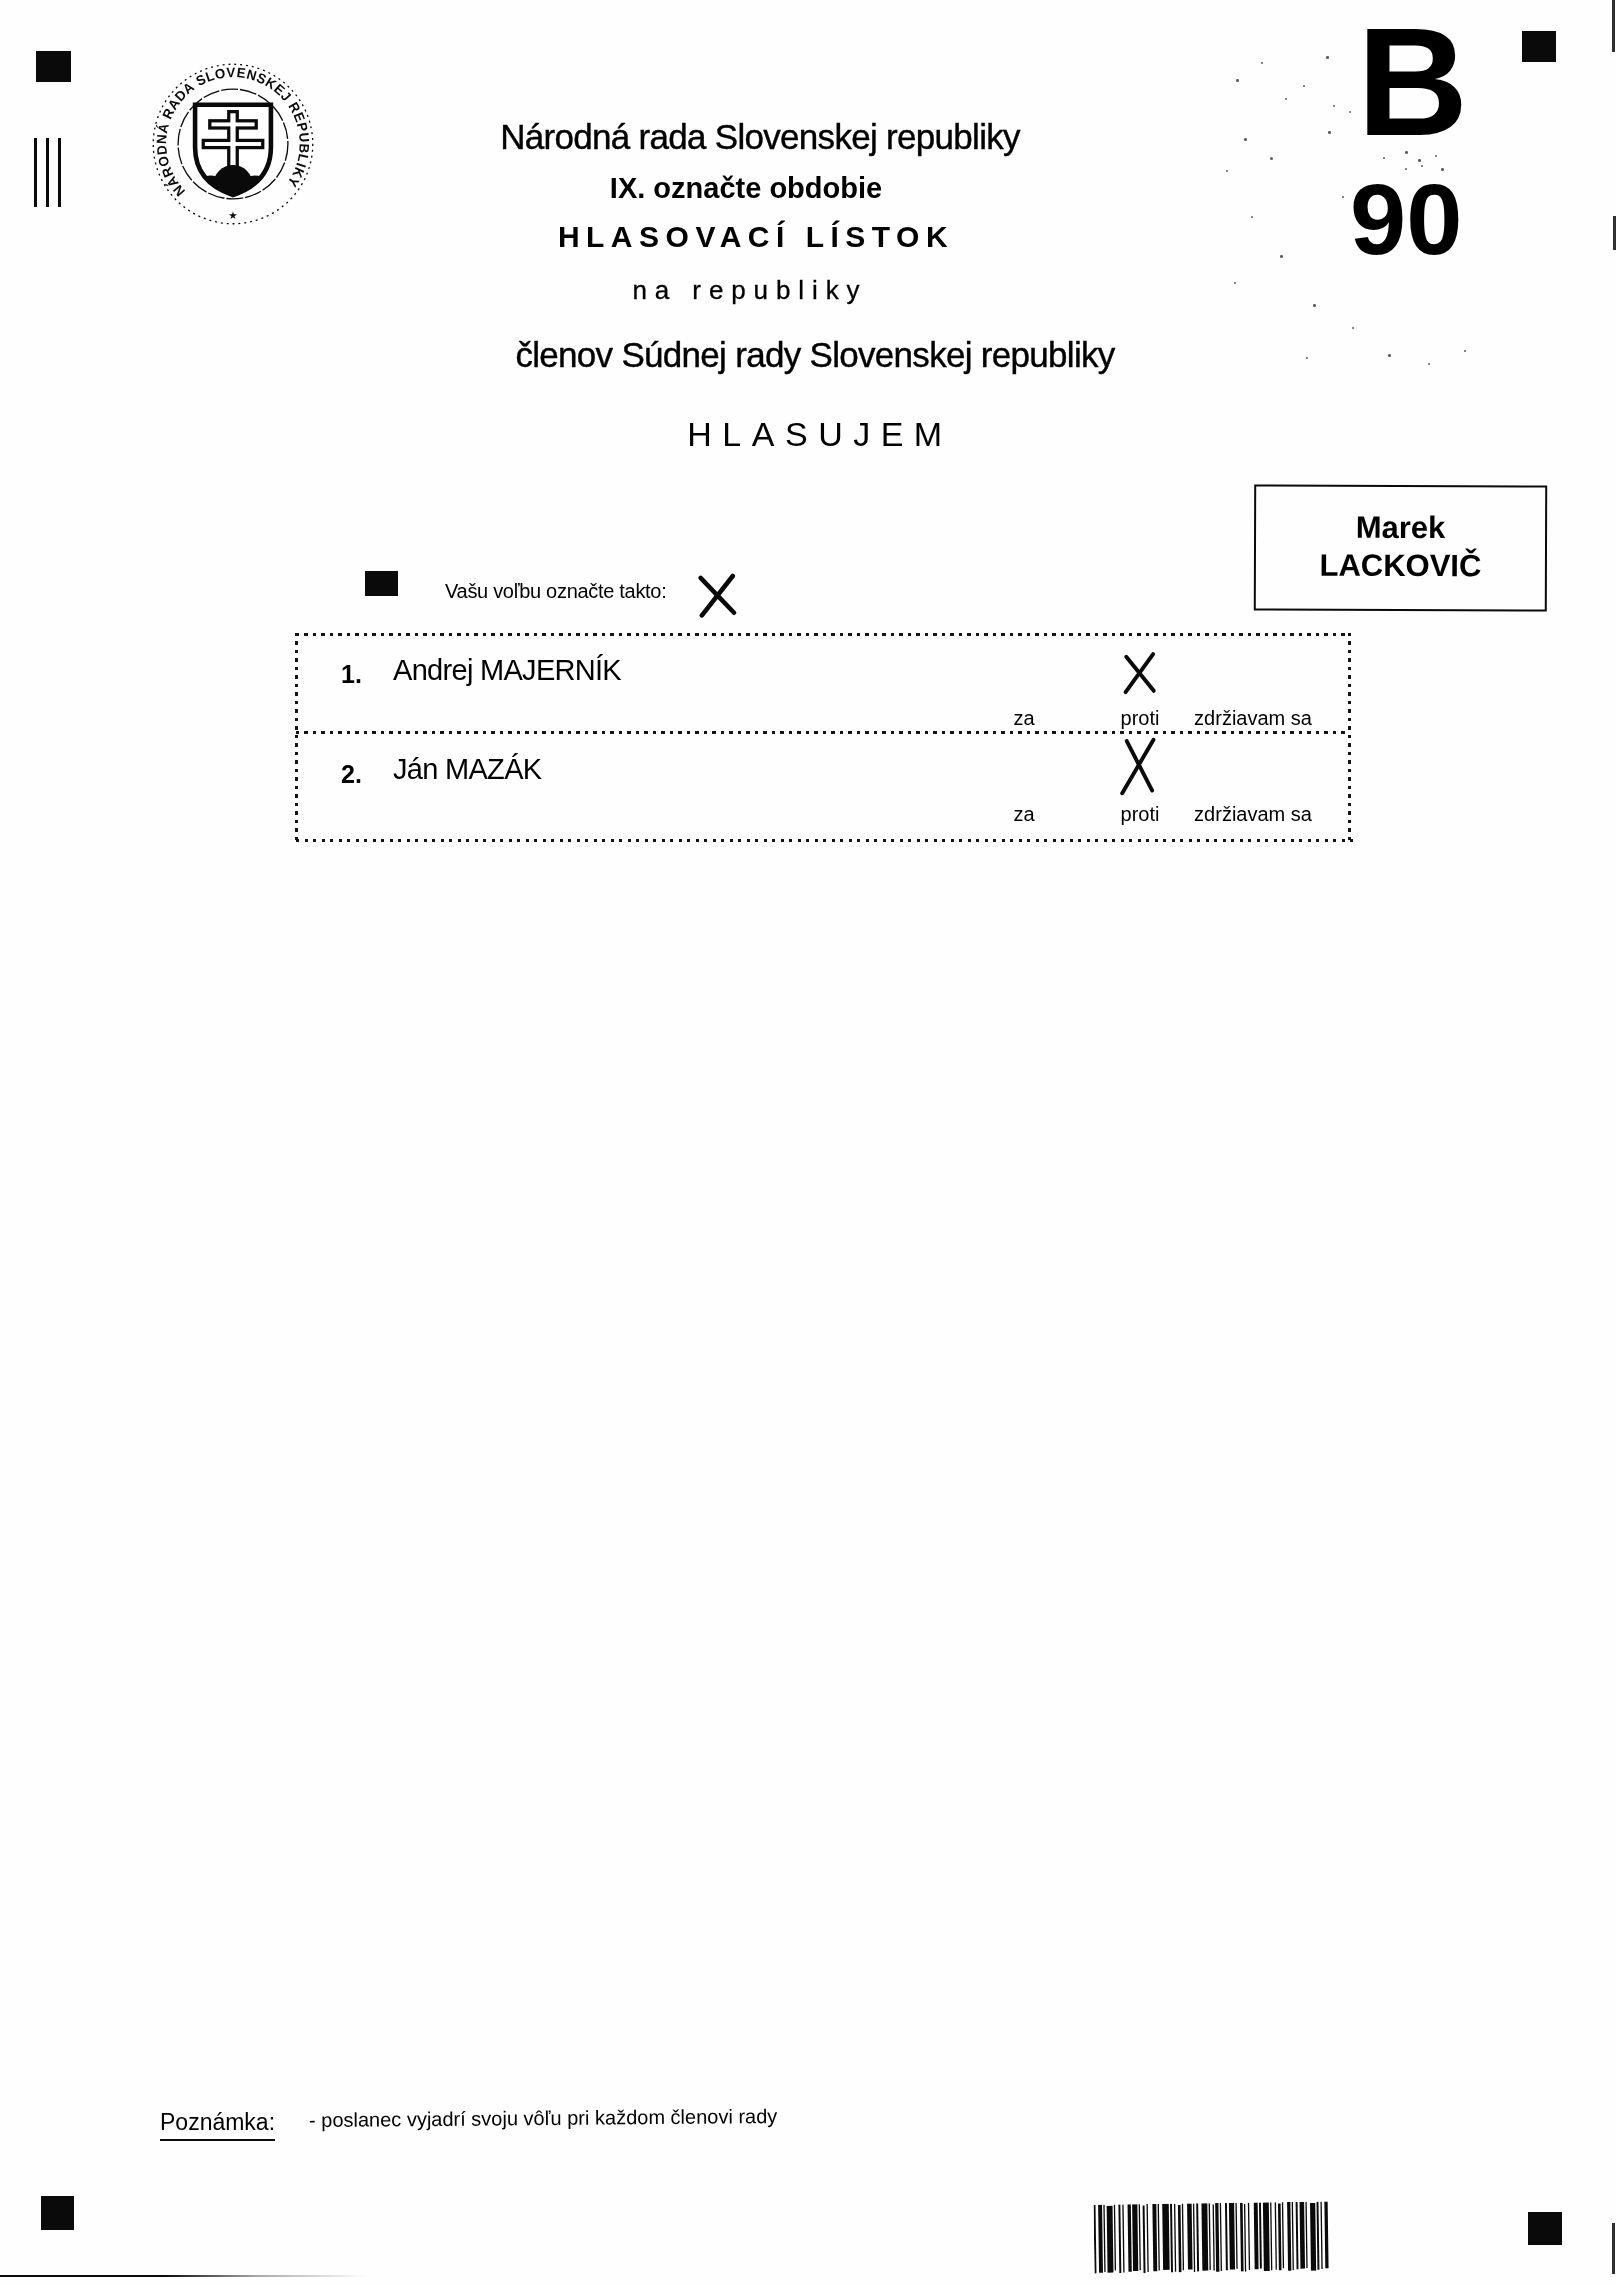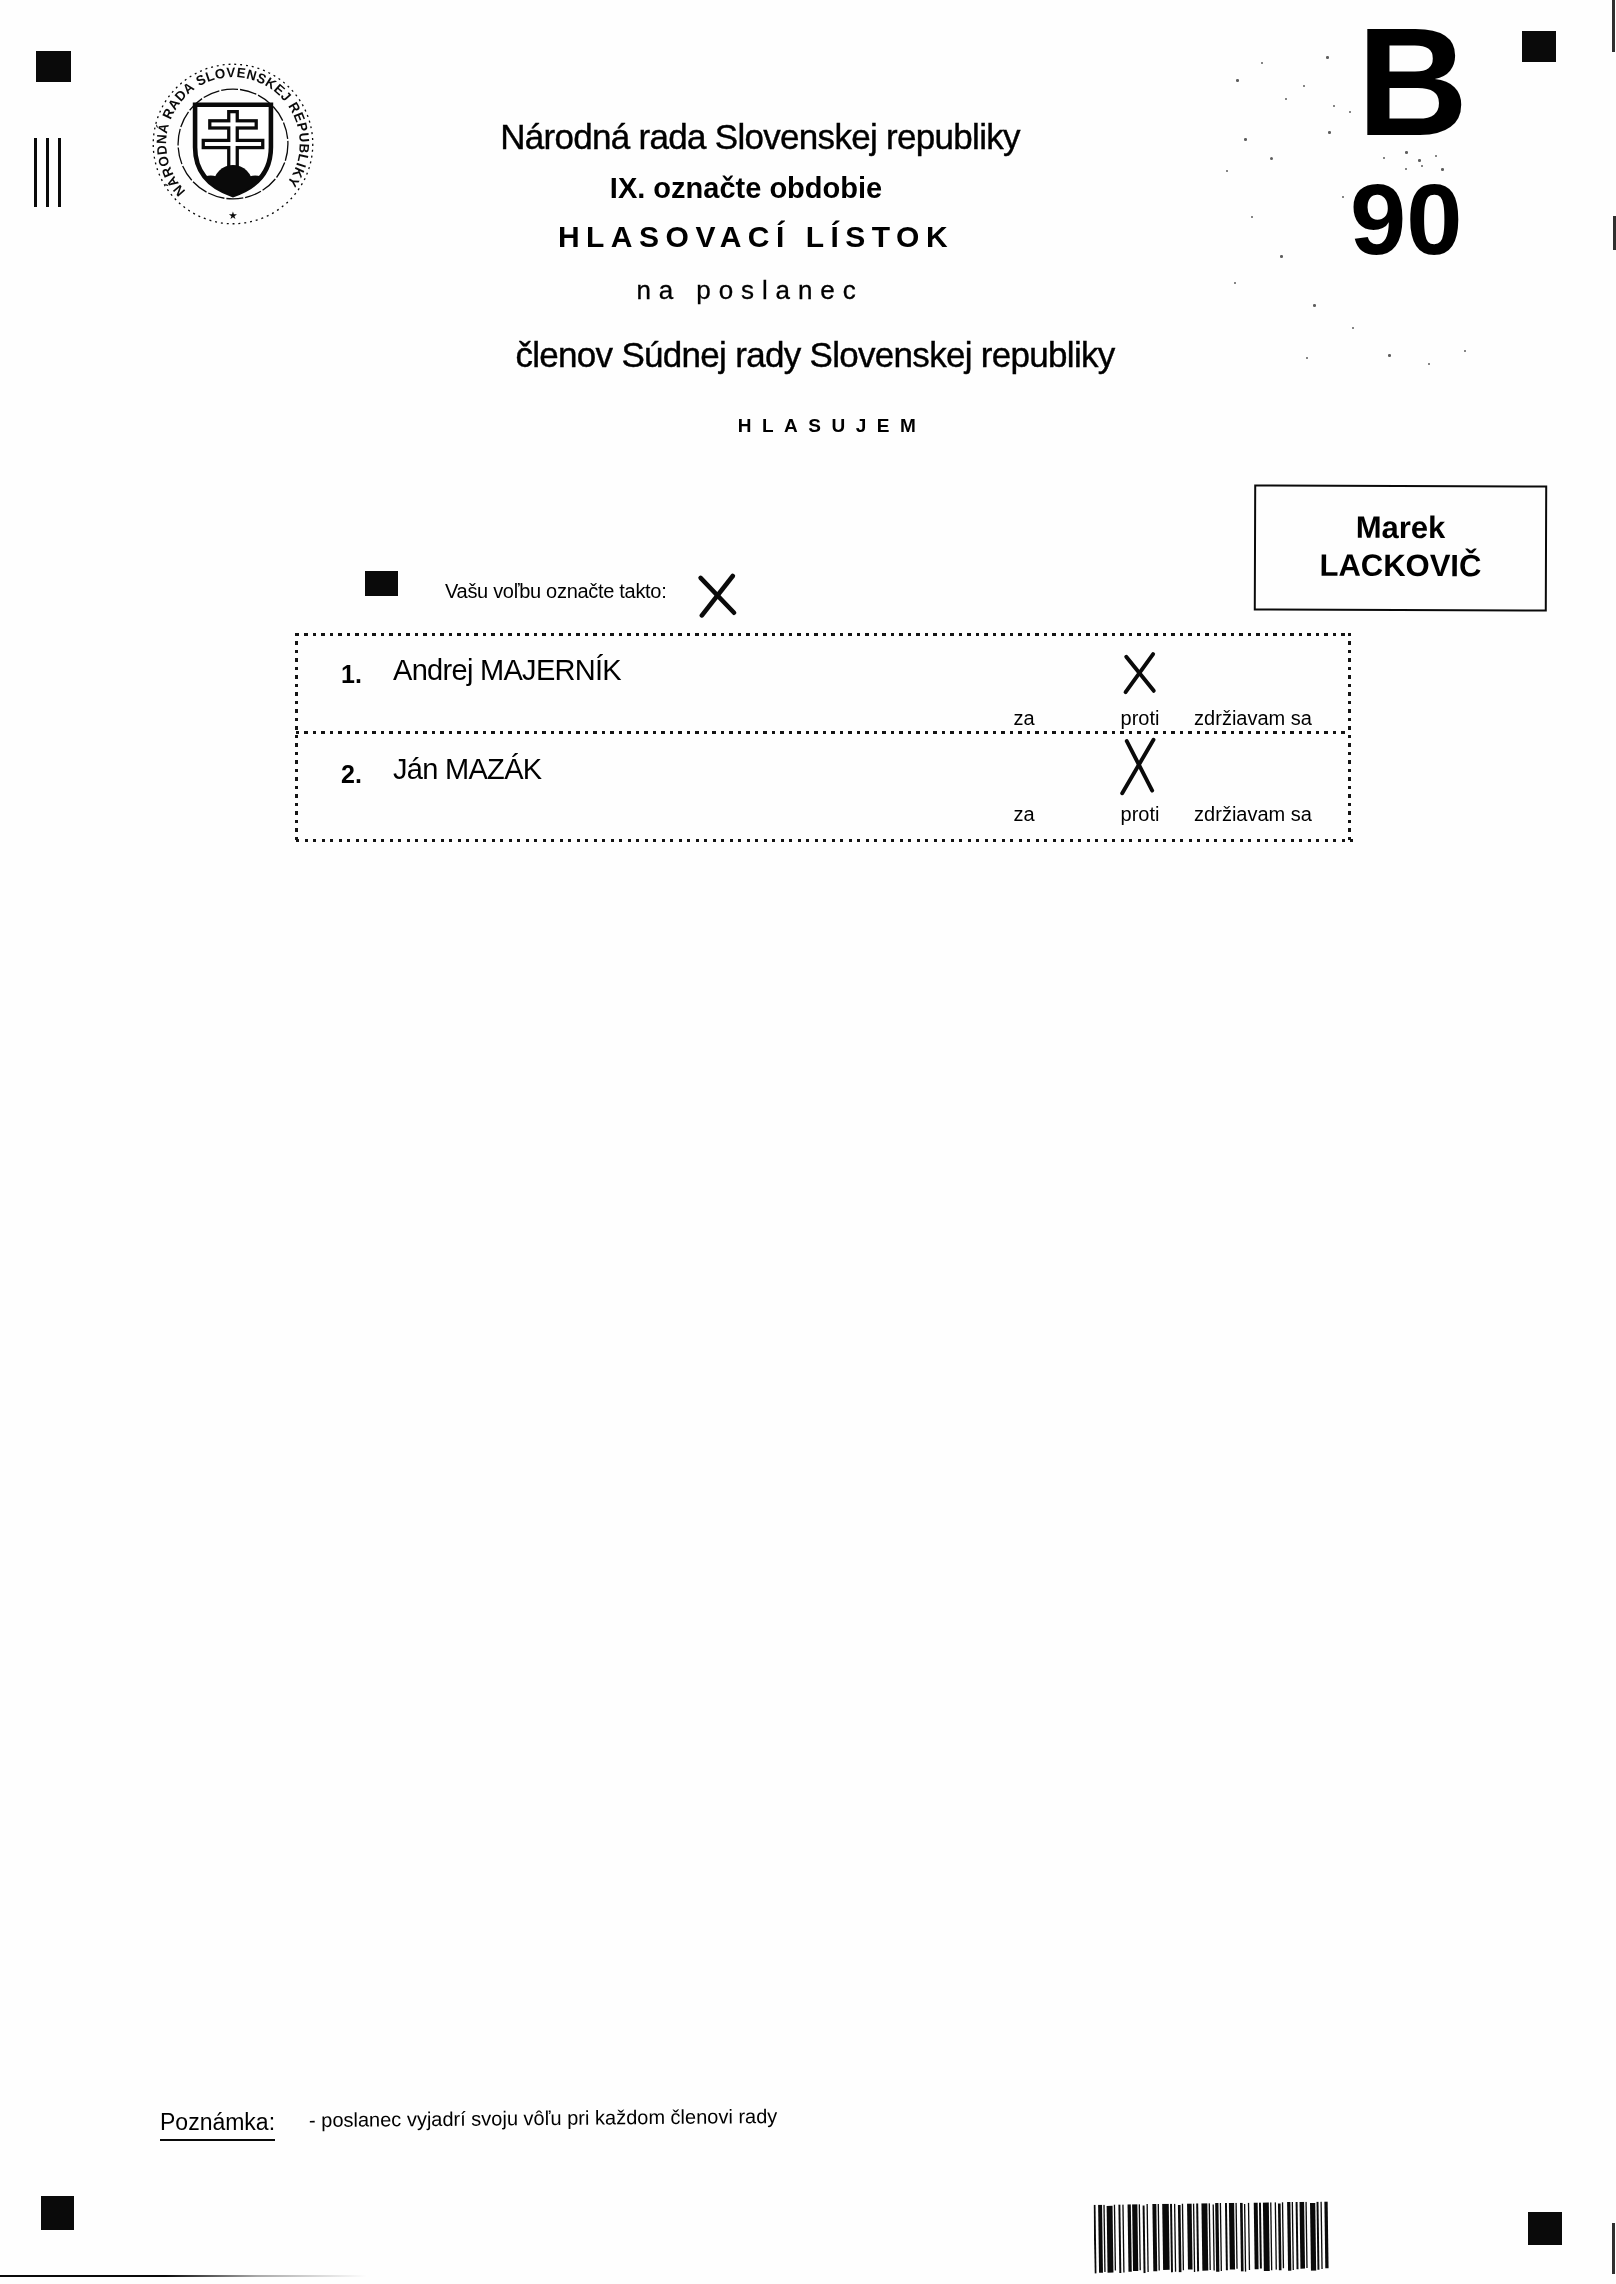--- a/index.html
+++ b/index.html
@@ -9,21 +9,21 @@
   }
   .abs{position:absolute;}
   .sq{position:absolute;background:#0a0a0a;}
   .vline{position:absolute;background:#0a0a0a;width:3.3px;height:69px;}
   .hdr{position:absolute;text-align:center;white-space:nowrap;transform:translateX(-50%);}
   .hdr-org{font-size:35px;letter-spacing:-0.7px;-webkit-text-stroke:0.4px #000;}
   .hdr-term{font-size:29px;font-weight:bold;}
   .hdr-title{font-size:30px;font-weight:bold;letter-spacing:6.5px;}
   .hdr-sub{font-size:26px;letter-spacing:7.9px;-webkit-text-stroke:0.3px #000;}
   .hdr-subject{font-size:35px;letter-spacing:-0.7px;-webkit-text-stroke:0.4px #000;}
-  .hdr-vote{font-size:19px;font-weight:bold;letter-spacing:10.5px;margin-left:12px;}
+  .hdr-vote{font-size:34px;font-weight:normal;letter-spacing:10.5px;}
   .big-letter{position:absolute;font-size:154px;font-weight:bold;line-height:1;}
   .big-number{position:absolute;font-size:101px;font-weight:bold;line-height:1;}
   .voter-box{
     position:absolute;left:1254px;top:485px;width:293px;height:126px;
     border:2.6px solid #0a0a0a;box-sizing:border-box;text-align:center;
     font-size:31px;font-weight:bold;line-height:38px;padding-top:22px;
     transform:rotate(0.2deg);
   }
   .instr-label{position:absolute;font-size:20px;letter-spacing:-0.3px;white-space:nowrap;}
   .dot-h{position:absolute;height:3.3px;background:repeating-linear-gradient(90deg,#141414 0 3.3px,transparent 3.3px 8.5px);}
@@ -87,21 +87,21 @@
           <circle cx="34" cy="70" r="22" fill="#0a0a0a"></circle>
           <circle cx="0" cy="62" r="30" fill="#0a0a0a"></circle>
         </g>
       </g>
     </svg>
   </div>
 
   <div class="hdr hdr-org" style="left:760px;top:117px;">Národná rada Slovenskej republiky</div>
   <div class="hdr hdr-term" style="left:746px;top:172px;">IX. označte obdobie</div>
   <div class="hdr hdr-title" style="left:756px;top:220px;">HLASOVACÍ LÍSTOK</div>
-  <div class="hdr hdr-sub" style="left:750px;top:275px;">na poslanec</div>
+  <div class="hdr hdr-sub" style="left:750px;top:275px;">na republiky</div>
   <div class="hdr hdr-subject" style="left:815px;top:335px;">členov Súdnej rady Slovenskej republiky</div>
   <div class="hdr hdr-vote" style="left:820px;top:415px;">HLASUJEM</div>
 
   <div class="big-letter" style="left:1357px;top:5.2px;">B</div>
   <div class="big-number" style="left:1350px;top:169px;">90</div>
   <div id="speckles">
       <div class="speck" style="left: 1236px; top: 79px; width: 2.6px; height: 2.6px;"></div>
       <div class="speck" style="left: 1261px; top: 62px; width: 2px; height: 2px;"></div>
       <div class="speck" style="left: 1285px; top: 98px; width: 2px; height: 2px;"></div>
       <div class="speck" style="left: 1244px; top: 138px; width: 2.6px; height: 2.6px;"></div>

